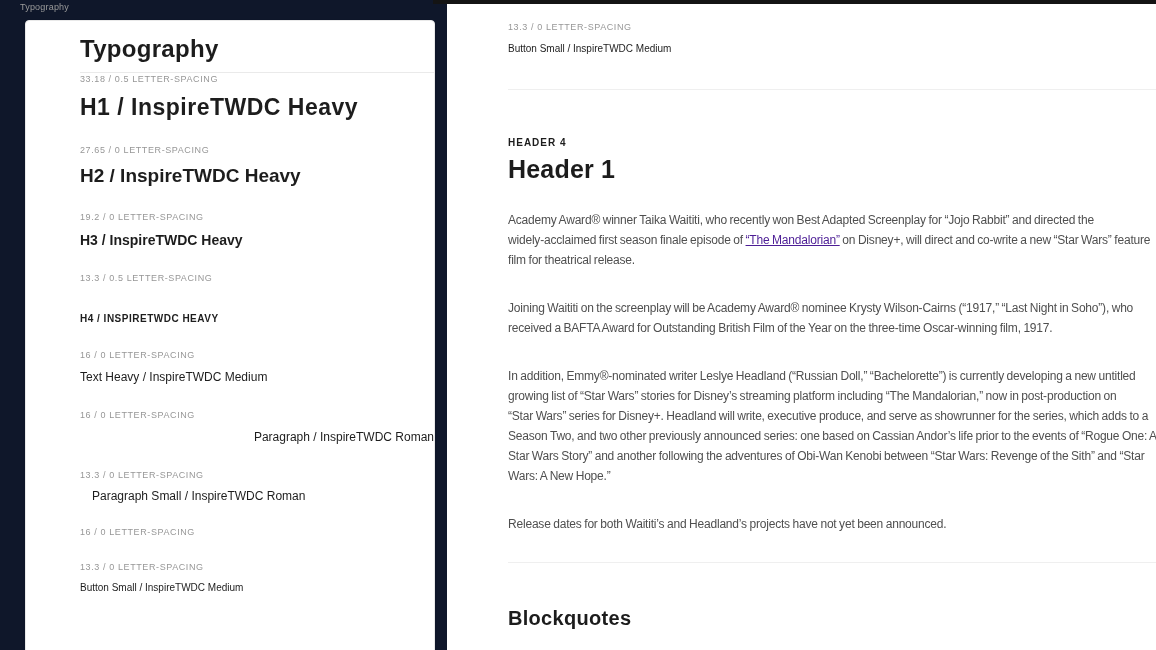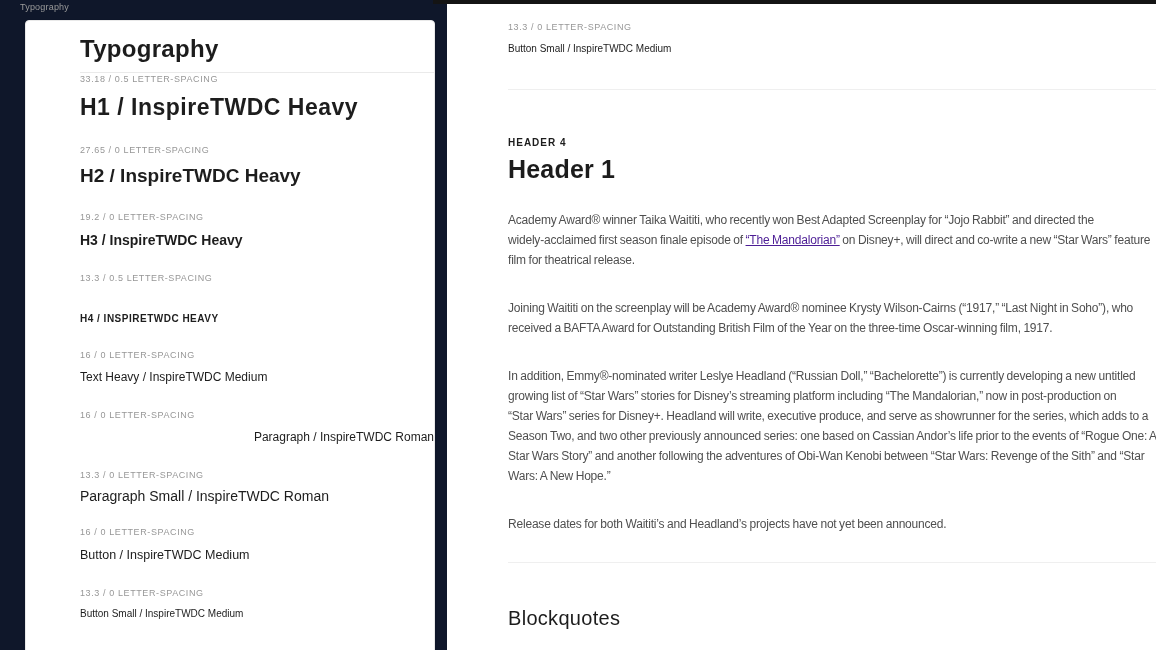--- a/index.html
+++ b/index.html
@@ -45,21 +45,21 @@
     font-size: 9px; line-height: 12px; color: #979797;
     letter-spacing: 0.6px; margin-bottom: 8px;
   }
   .spec-sample { color: #1d1d1d; }
   .s-h1    { font-size: 23px; line-height: 28px; font-weight: 700; letter-spacing: 0.5px; }
   .s-h2    { font-size: 19px; line-height: 24px; font-weight: 700; }
   .s-h3    { font-size: 14px; line-height: 18px; font-weight: 700; }
   .s-h4    { font-size: 10px; line-height: 14px; font-weight: 700; letter-spacing: 0.5px; margin-top: 28px; }
   .s-link  { font-size: 12px; line-height: 17px; font-weight: 500; }
   .s-para  { font-size: 12px; line-height: 17px; font-weight: 400; text-align: right; }
-  .s-parasm{ font-size: 14px; line-height: 14px; font-weight: 400; }
+  .s-parasm{ font-size: 12px; line-height: 14px; font-weight: 400; margin-left: 12px; }
   .s-btn   { font-size: 12.5px; line-height: 18px; font-weight: 500; }
   .s-btnsm { font-size: 10px; line-height: 14px; font-weight: 500; }
 
   
   .right-pane {
     position: absolute; left: 447px; top: 0;
     width: 709px; height: 650px;
     background: #ffffff;
   }
   .top-bar {
@@ -88,21 +88,21 @@
   .rp-paragraph + .rp-paragraph { margin-top: 0; }
   .para-line {
     white-space: nowrap;
     font-size: 12px; line-height: 20px;
     letter-spacing: -0.2px; word-spacing: -0.5px;
     color: #4f4f4f; font-weight: 400;
   }
   .rp-link { color: #4c1d95; text-decoration: underline; cursor: pointer; }
   .rp-h2 {
     margin: 42px 0 0 0;
-    font-size: 20px; line-height: 26px; font-weight: 400;
+    font-size: 20px; line-height: 26px; font-weight: 700;
     letter-spacing: 0.3px; color: #1c1c1c;
   }
 </style>
 </head>
 <body>
 
 <div class="left-pane">
   <div class="pane-label">Typography</div>
 
   <div class="card">
@@ -139,21 +139,20 @@
       <div class="spec-sample s-para">Paragraph / InspireTWDC Roman</div>
     </div>
 
     <div class="specimen">
       <div class="spec-caption">13.3 / 0 LETTER-SPACING</div>
       <div class="spec-sample s-parasm">Paragraph Small / InspireTWDC Roman</div>
     </div>
 
     <div class="specimen">
       <div class="spec-caption">16 / 0 LETTER-SPACING</div>
-      <div class="spec-sample s-btn">Button / InspireTWDC Medium</div>
     </div>
 
     <div class="specimen">
       <div class="spec-caption">13.3 / 0 LETTER-SPACING</div>
       <div class="spec-sample s-btnsm">Button Small / InspireTWDC Medium</div>
     </div>
   </div>
 </div>
 
 <div class="right-pane">

